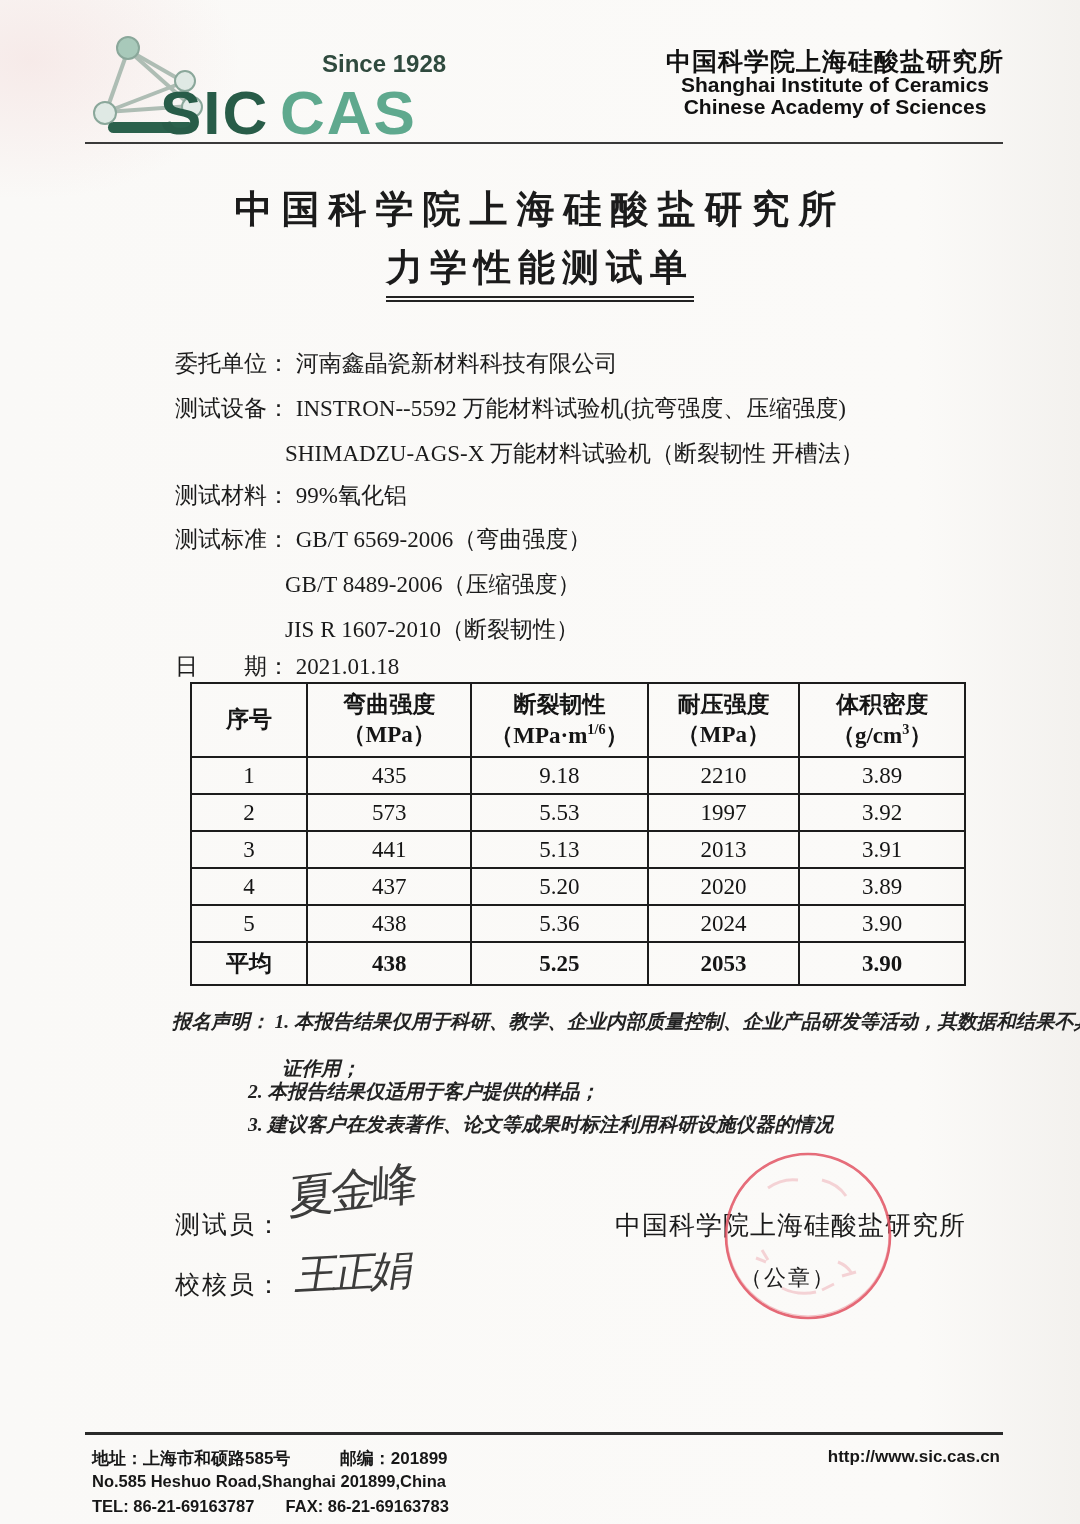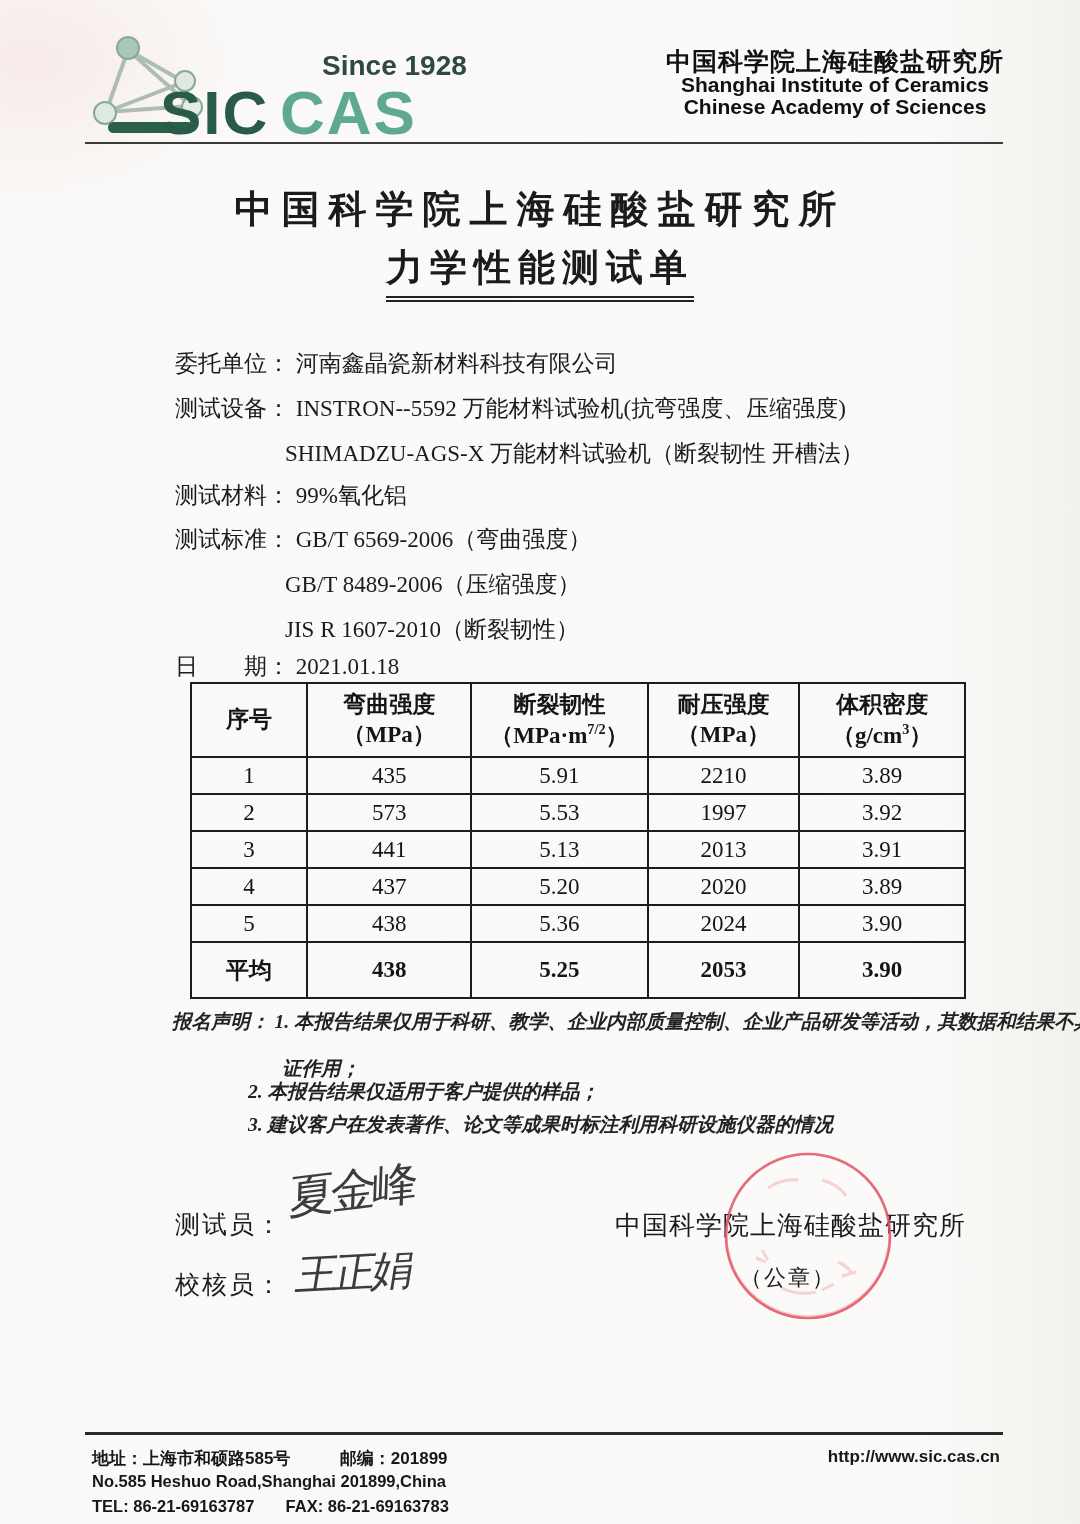--- a/index.html
+++ b/index.html
@@ -11,21 +11,21 @@
       radial-gradient(ellipse 300px 200px at 30px 60px, rgba(235,190,190,.25), rgba(255,255,255,0) 70%),
       linear-gradient(90deg, #faf9f7 0%, #fbfaf8 85%, #f3f1ee 100%);
     background-color:#fbfaf8;
     font-family:"Liberation Serif","DejaVu Serif",serif;
     color:#1b1b1b;
     overflow:hidden;
   }
   .abs { position:absolute; }
 
   
-  .since { font-family:"Liberation Sans","DejaVu Sans",sans-serif; font-weight:bold; font-size:28px; color:#2f4a3e; }
+  .since { font-family:"Liberation Sans","DejaVu Sans",sans-serif; font-weight:bold; font-size:24px; color:#2f4a3e; }
   .hdr-right { text-align:center; line-height:1.05; }
   .hdr-cn { font-family:"Liberation Sans","DejaVu Sans",sans-serif; font-weight:bold; font-size:25px; color:#111; letter-spacing:1px; }
   .hdr-en { font-family:"Liberation Sans","DejaVu Sans",sans-serif; font-weight:bold; font-size:21px; color:#111; }
   .rule { background:#3a3a3a; }
 
   
   .title1 { width:1080px; text-align:center; font-size:38px; font-weight:bold; letter-spacing:9px; }
   .title2-wrap { width:1080px; text-align:center;text-decoration:underline; }
   .title2 { display:inline-block; font-size:37px; font-weight:bold; letter-spacing:7px; position:relative;
             border-bottom:2px solid #222; padding-bottom:3px; }
@@ -37,21 +37,21 @@
   .field .val { display:inline-block; }
 
   
   table.results { position:absolute; left:190px; top:682px; width:776px; border-collapse:collapse; table-layout:fixed; }
   table.results th, table.results td {
     border:2px solid #1c1c1c; text-align:center; vertical-align:middle;
     font-size:23px; padding:0; color:#151515;
   }
   table.results th { height:74px; font-weight:bold; line-height:1.3; }
   table.results td { height:37px; font-weight:normal; }
-  table.results tr.avg td { height:56px; font-weight:bold; }
+  table.results tr.avg td { height:43px; font-weight:bold; }
   sup { font-size:0.62em; }
 
   
   .notes { font-size:19.5px; font-weight:bold; font-style:italic; line-height:1.0; color:#222; }
   .notes .row { position:absolute; white-space:nowrap; }
 
   
   .sig-label { font-size:25px; letter-spacing:2px; }
   .sig { font-size:46px; color:#222; letter-spacing:-4px;
          transform:rotate(-7deg) skewX(-9deg); transform-origin:left bottom; opacity:.88; }
@@ -144,28 +144,28 @@
     <col style="width:15%">
       <col style="width:21.2%">
       <col style="width:22.8%">
       <col style="width:19.6%">
       <col style="width:21.4%">
   </colgroup>
   <tbody>
       <tr>
     <th><span>序号</span></th>
     <th><span>弯曲强度</span><br><span>（MPa）</span></th>
-    <th><span>断裂韧性</span><br><span>（MPa·m</span><sup>7/2</sup><span>）</span></th>
+    <th><span>断裂韧性</span><br><span>（MPa·m</span><sup>1/6</sup><span>）</span></th>
     <th><span>耐压强度</span><br><span>（MPa）</span></th>
     <th><span>体积密度</span><br><span>（g/cm</span><sup>3</sup><span>）</span></th>
   </tr>
   <tr>
     <td>1</td>
         <td>435</td>
-        <td>5.91</td>
+        <td>9.18</td>
         <td>2210</td>
         <td>3.89</td>
   </tr>
   <tr>
     <td>2</td>
         <td>573</td>
         <td>5.53</td>
         <td>1997</td>
         <td>3.92</td>
   </tr>

